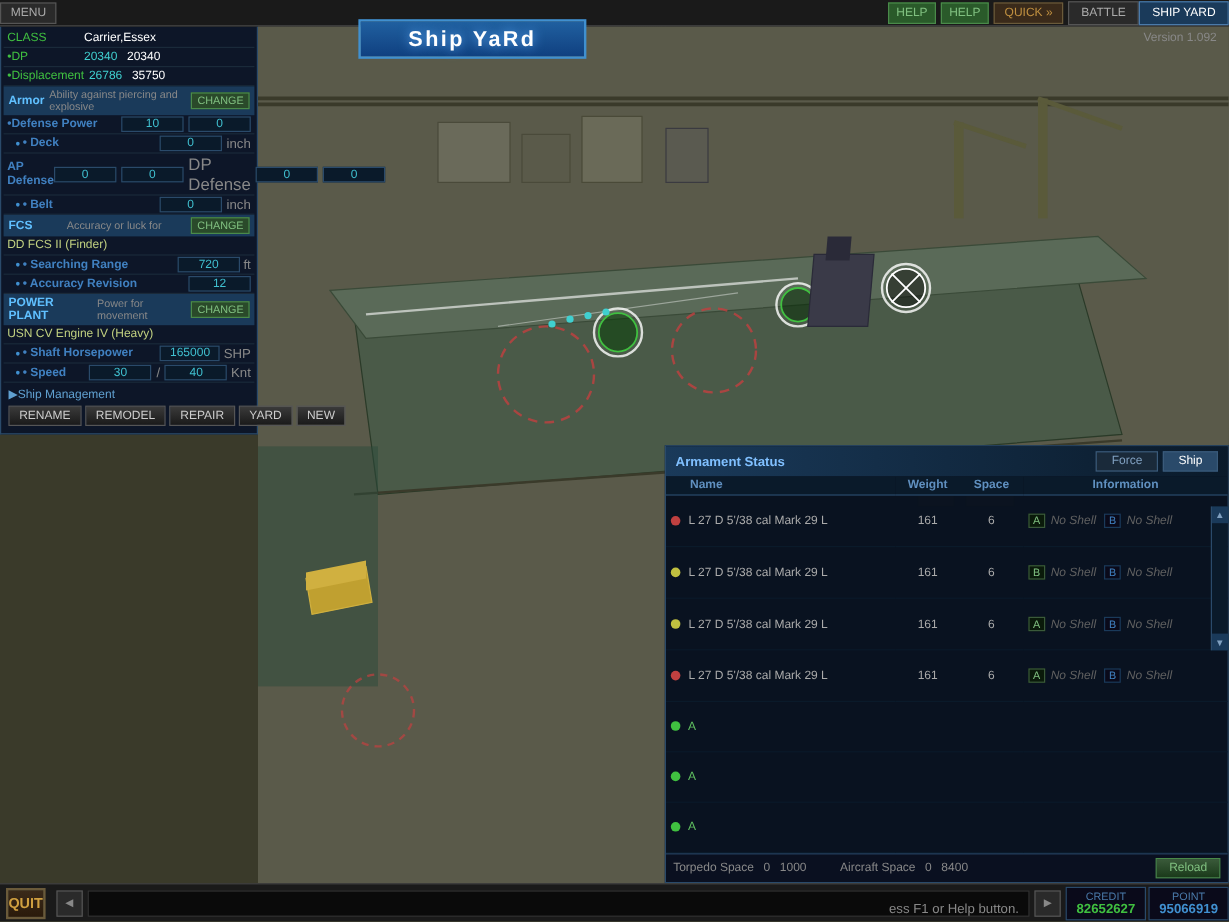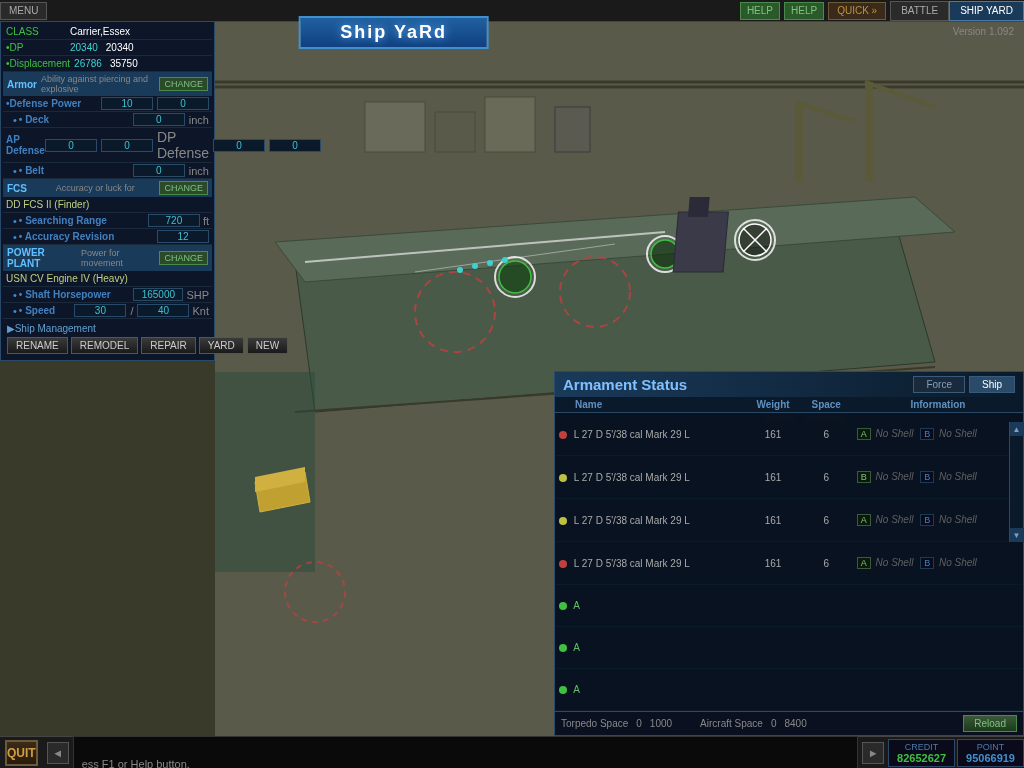--- a/index.html
+++ b/index.html
@@ -233,23 +233,24 @@
       cursor: pointer;
       margin: 0 4px;
     }
 
     #status-text {
       flex: 1;
       background: #0a0a0a;
       border: 1px solid #333;
       height: 22px;
       line-height: 22px;
-      padding: 16px 8px;
+      padding: 4px 8px;
       color: #888;
       font-size: 11px;
+      text-align: right;
     }
 
     #nav-arrow-right {
       width: 22px; height: 22px;
       background: #2a2a2a;
       border: 1px solid #555;
       color: #888;
       display: flex; align-items: center; justify-content: center;
       cursor: pointer;
       margin: 0 4px;
@@ -308,21 +309,21 @@
     #armament-header {
       background: linear-gradient(to right, #1a3a5a, #0a1a2a);
       padding: 4px 8px;
       display: flex;
       align-items: center;
       justify-content: space-between;
     }
 
     .armament-title {
       color: #80c0ff;
-      font-size: 15px;
+      font-size: 11px;
       font-weight: bold;
     }
 
     .arm-tab {
       background: #1a2a3a;
       border: 1px solid #3a5a7a;
       color: #80a0c0;
       padding: 2px 12px;
       font-size: 10px;
       cursor: pointer;

